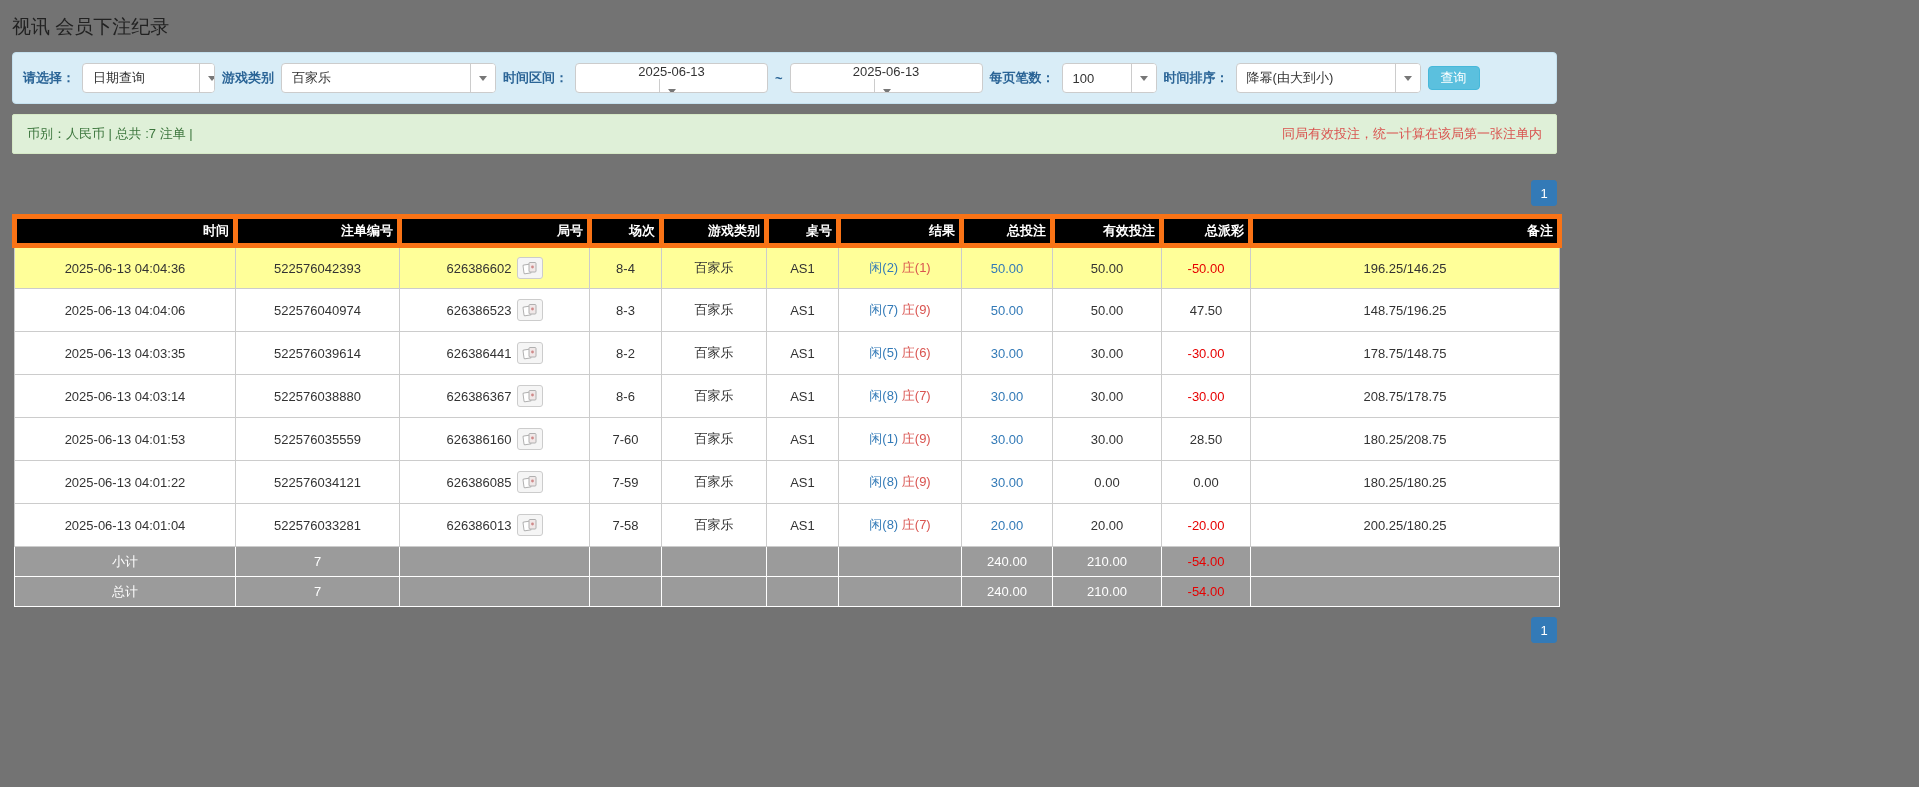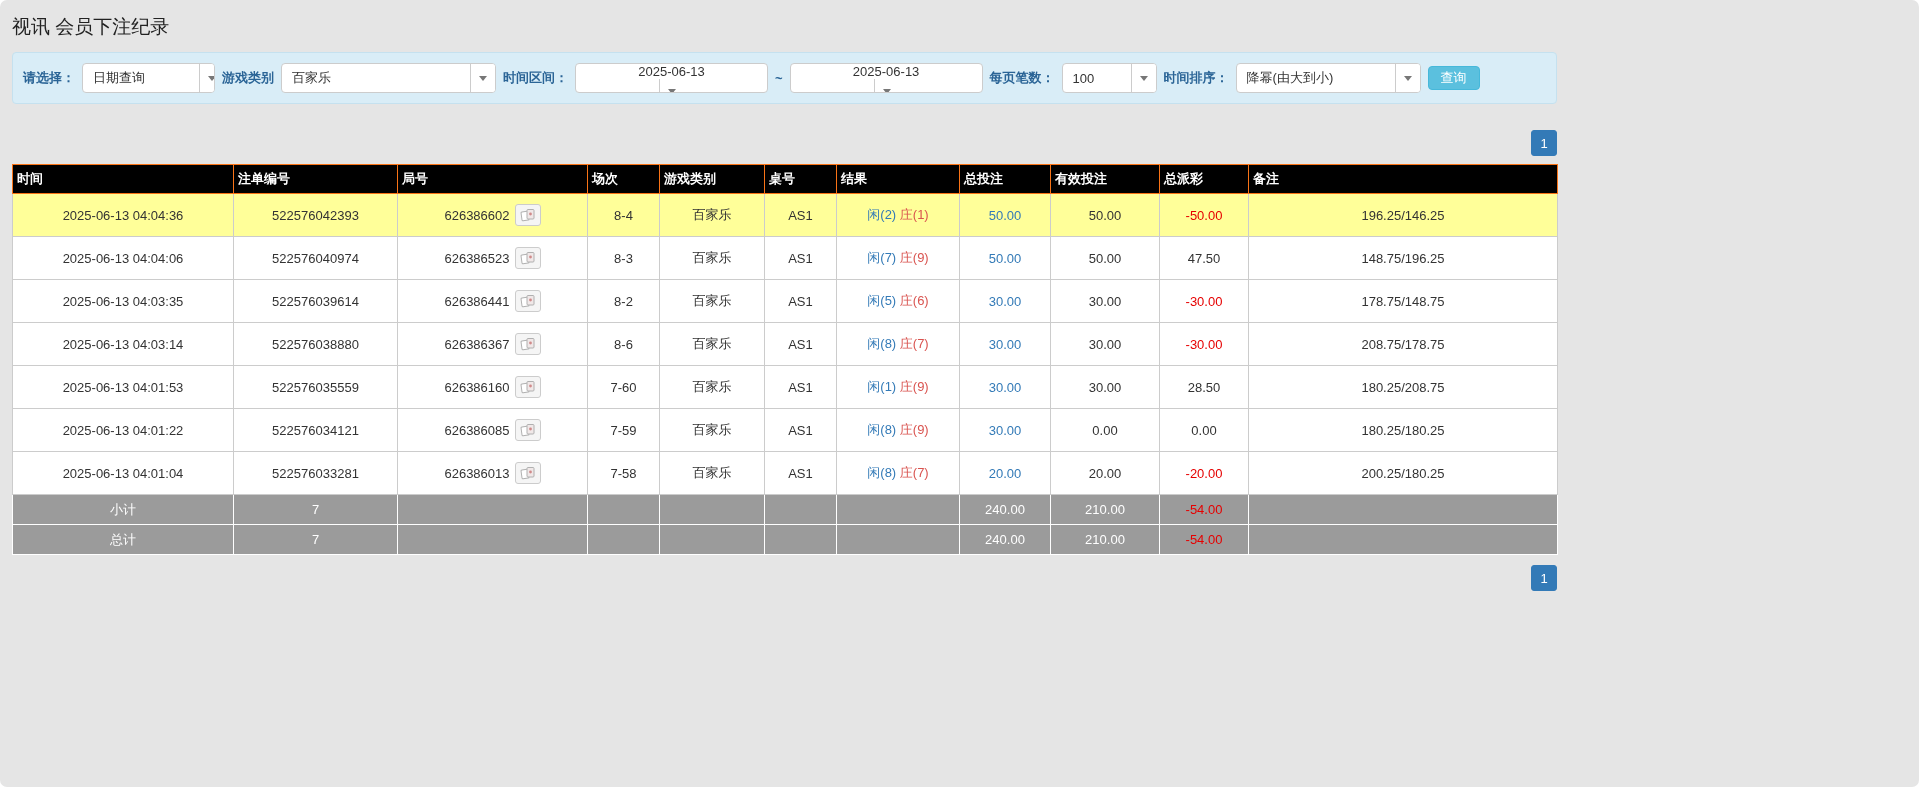--- a/index.html
+++ b/index.html
@@ -3,21 +3,21 @@
 <meta charset="utf-8">
 <style>
   * { box-sizing: border-box; }
   html, body { margin: 0; padding: 0; }
   body {
     font-family: "Liberation Sans", "DejaVu Sans", sans-serif;
     background: #ffffff;
     color: #333;
     font-size: 13px;
   }
-  .page { width: 1919px; min-height: 787px; background: #e5e5e5; position: relative; border-radius: 7px; }
+  .page { width: 1919px; min-height: 787px; background: #737373; position: relative; }
   .content { width: 1545px; margin: 0 12px; padding-top: 12px; }
 
   .page-title {
     font-size: 19px;
     font-weight: 400;
     color: #222;
     margin: 2px 0 12px 0;
   }
 
   
@@ -126,22 +126,22 @@
     border-collapse: collapse;
     table-layout: fixed;
     width: 1545px;
   }
   table.records thead th {
     background: #000;
     color: #fff;
     font-weight: bold;
     font-size: 13px;
     height: 29px;
-    border: 1px solid #f97316;
-    text-align: left;
+    border: 5px solid #f97316;
+    text-align: right;
     padding: 0 4px;
   }
   table.records tbody td {
     border: 1px solid #ccc;
     height: 43px;
     text-align: center;
     font-size: 13px;
     color: #333;
     background: #fff;
     padding: 0 4px;
@@ -227,20 +227,24 @@
       <div class="combo w-sort">
         <span class="combo-text">降幂(由大到小)</span>
         <span class="combo-caret">
             <i class="caret"></i>
           </span>
       </div>
 
       <button class="btn-search">查询</button>
     </div>
 
+    <div class="summary-bar">
+      <span class="summary-left">币别：人民币 | 总共 :7 注单 |</span>
+      <span class="summary-right">同局有效投注，统一计算在该局第一张注单内</span>
+    </div>
 
     <div class="pager-row">
       <span class="page-btn">1</span>
     </div>
 
     <table class="records">
       <colgroup>
         <col style="width:221px">
           <col style="width:164px">
           <col style="width:190px">

